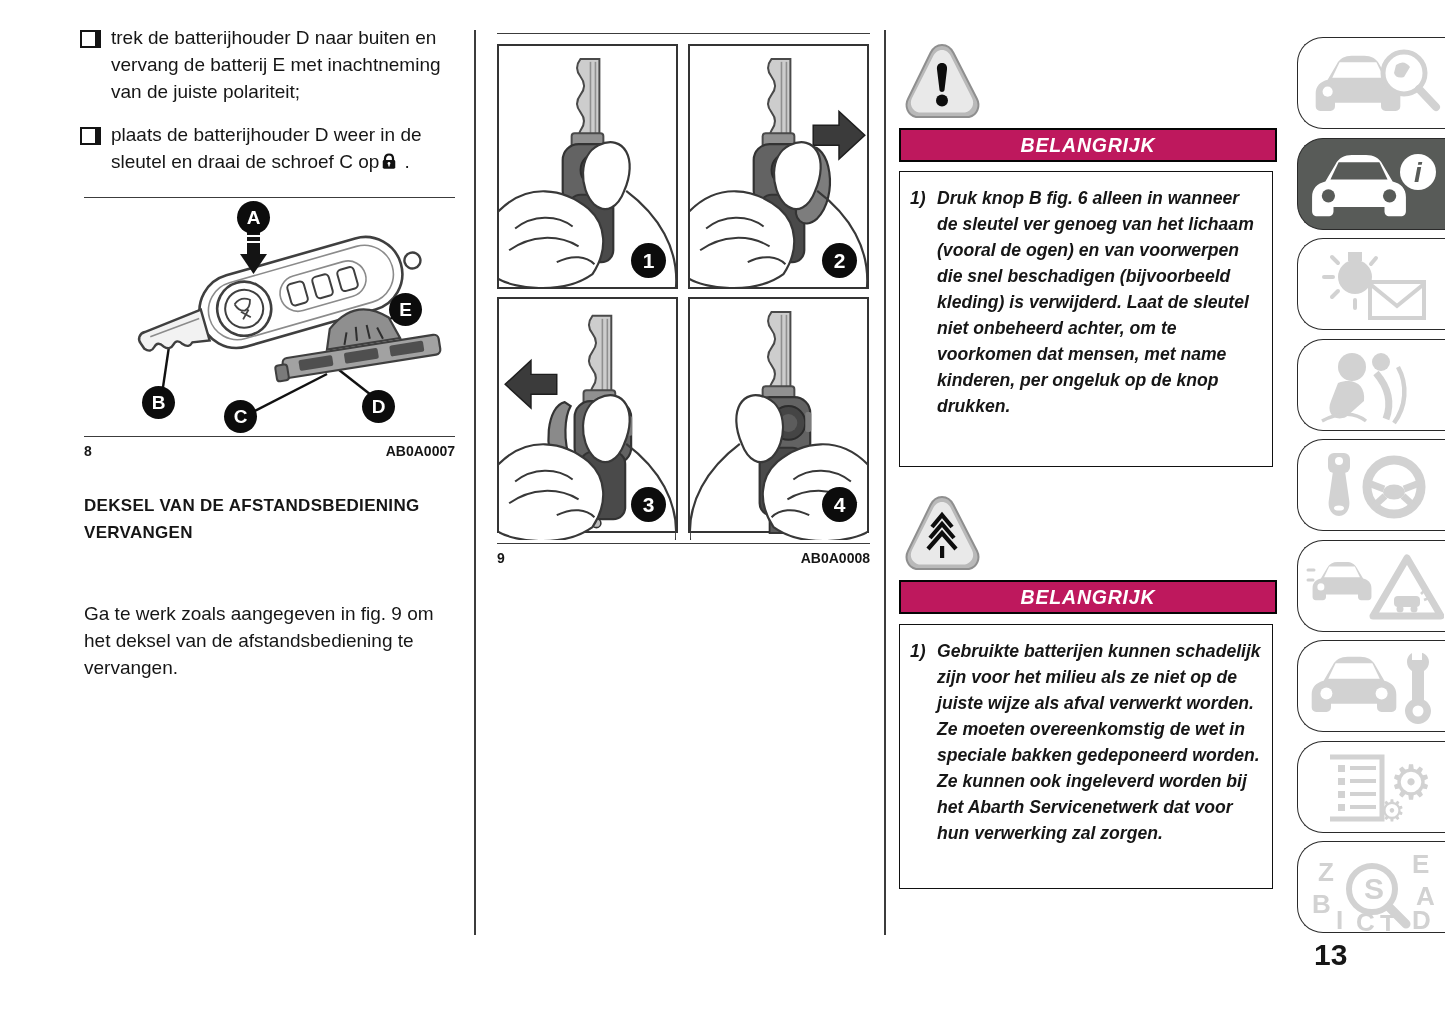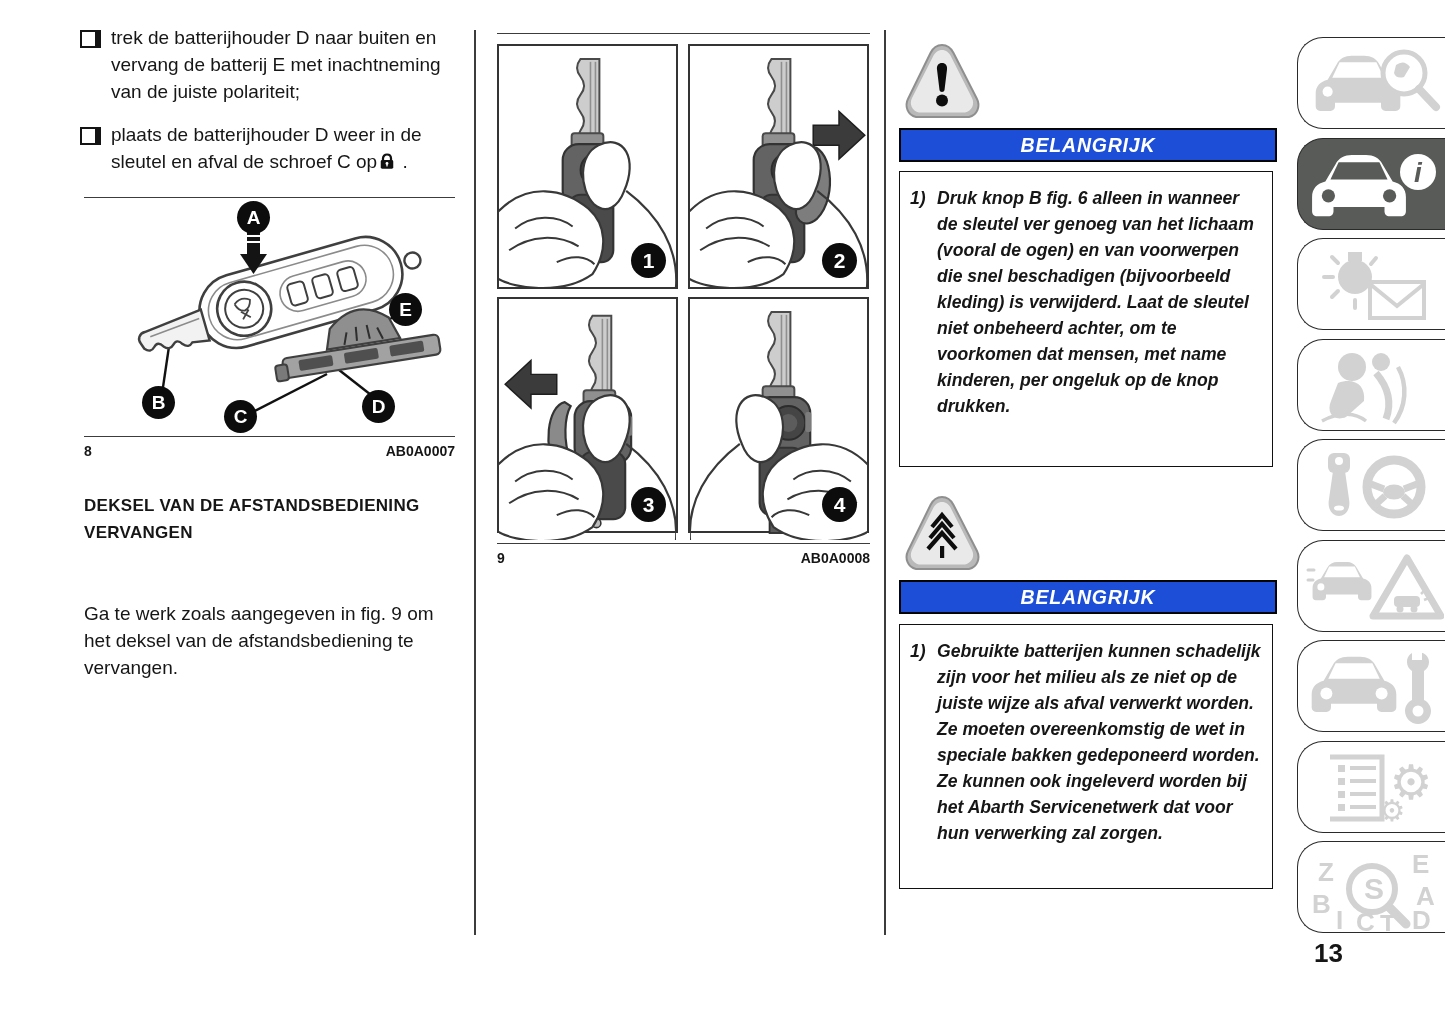--- a/index.html
+++ b/index.html
@@ -22,49 +22,49 @@
   
   .fig9{position:absolute;left:497px;top:33px;width:373px;}
   .fig9-grid{display:grid;grid-template-columns:181px 181px;grid-template-rows:245px 236px;gap:8px 10px;margin-top:10px;}
   .panel{position:relative;border:2px solid #343434;background:#fff;}
   .stepbadge{position:absolute;right:10px;bottom:9px;width:35px;height:35px;border-radius:50%;background:#0c0c0c;
              color:#fff;font-weight:bold;font-size:21px;display:flex;align-items:center;justify-content:center;}
   .fig9 .hairline2{border-top:1.6px solid #3c3c3c;margin-top:10px;}
   
   .rightcol{position:absolute;left:899px;top:0;width:374px;height:935px;}
   .tri{position:absolute;left:4px;}
-  .wbar{position:absolute;left:0;width:374px;height:30px;background:#1d4ed8;border:2.2px solid #050505;
+  .wbar{position:absolute;left:0;width:374px;height:30px;background:#be185d;border:2.2px solid #050505;
         display:flex;align-items:center;justify-content:center;}
   .wbar span{color:#fff;font-weight:bold;font-style:italic;font-size:19.5px;letter-spacing:.8px;}
   .wbox{position:absolute;left:0;width:374px;border:1.6px solid #111;box-sizing:border-box;padding:13px 11px 10px 10px;}
   .witem{display:flex;font-weight:bold;font-style:italic;font-size:17.6px;line-height:26px;}
   .wmark{flex:0 0 27px;}
   .wbody{flex:1;}
   
   .sidebar{position:absolute;left:1297px;top:37px;width:148px;}
   .sbox{position:relative;--bg:#ffffff;width:160px;height:92px;margin-bottom:8.5px;background:var(--bg);
         border:1.8px solid #2a2a2a;border-right:none;border-radius:26px 0 0 26px;box-sizing:border-box;color:#d2d2d2;}
   .sbox.active{--bg:#585b58;background:var(--bg);border-color:#2a2a2a;color:#ffffff;}
   .sbox svg{position:absolute;left:6px;top:5px;}
-  .pagenum{position:absolute;left:1314px;top:938px;font-weight:bold;font-size:26px;}
+  .pagenum{position:absolute;left:1314px;top:938px;font-weight:bold;font-size:30px;}
   svg text{font-family:"Liberation Sans","DejaVu Sans",sans-serif;}
 </style>
 </head>
 <body>
 
 <div class="page">
 
   <div class="bullets">
     <div class="bullet">
       <span class="bullet-marker"></span>
       <span>trek de batterijhouder D naar buiten en vervang de batterij E met inachtneming van de juiste polariteit;</span>
     </div>
     <div class="bullet">
       <span class="bullet-marker"></span>
-      <span><span>plaats de batterijhouder D weer in de sleutel en afval de schroef C op</span><span class="lock-ic"><svg width="14" height="17" viewBox="0 0 15 17">
+      <span><span>plaats de batterijhouder D weer in de sleutel en draai de schroef C op</span><span class="lock-ic"><svg width="14" height="17" viewBox="0 0 15 17">
               <path d="M3.2,7.3 V5.4 C3.2,2.7 5.1,1 7.5,1 C9.9,1 11.8,2.7 11.8,5.4 V7.3" fill="none" stroke="#111" stroke-width="2.4"></path>
               <rect x="0.8" y="7" width="13.4" height="9.2" rx="1.6" fill="#111"></rect>
               <circle cx="7.5" cy="10.6" r="1.5" fill="#fff"></circle>
               <rect x="6.8" y="11.2" width="1.4" height="2.6" fill="#fff"></rect>
             </svg></span> <span>.</span></span>
     </div>
   </div>
 
   <div class="fig8">
     <div class="hairline"></div>

